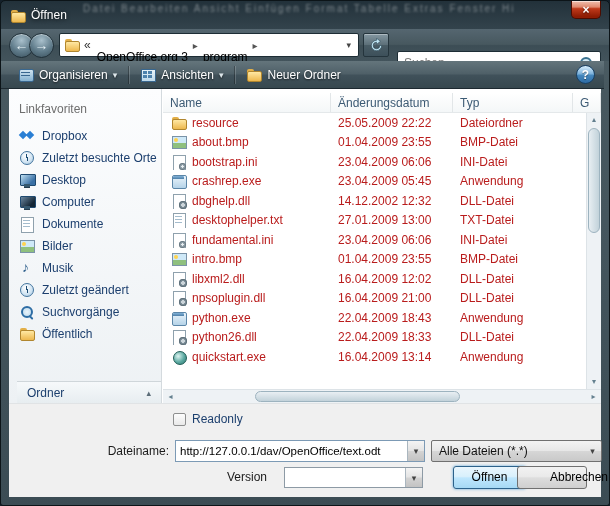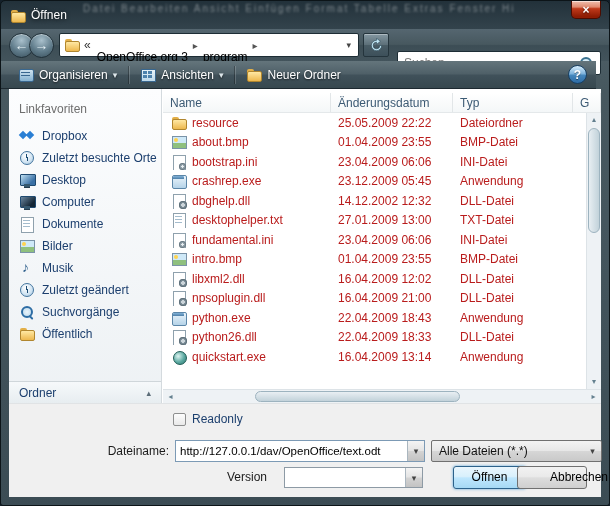--- a/index.html
+++ b/index.html
@@ -45,21 +45,21 @@
     border-radius: 2px; display: flex; align-items: center; padding: 0 6px; margin-top: 36px; }
   .searchbox input { flex: 1; border: none; outline: none; font: 12px "Liberation Sans","DejaVu Sans",sans-serif; color: #333; background: transparent; }
   .searchbox input::placeholder { color: #7a7a7a; opacity: 1; }
   .mag { width: 15px; height: 15px; position: relative; flex: none; cursor: pointer; }
   .mag::before { content: ""; position: absolute; left: 1px; top: 1px; width: 8px; height: 8px;
     border: 2px solid #39718f; border-radius: 50%; background: radial-gradient(#f2fbff, #bcdcec); }
   .mag::after { content: ""; position: absolute; left: 10px; top: 10px; width: 5px; height: 2px;
     background: #39718f; transform: rotate(45deg); transform-origin: 0 0; border-radius: 1px; }
 
   
-  .toolbar { position: absolute; top: 60px; left: 0; right: 13px; height: 28px;
+  .toolbar { position: absolute; top: 60px; left: 0; right: 5px; height: 28px;
     display: flex; align-items: center; padding: 0 9px; border-bottom: 1px solid #1d2930;
     background: linear-gradient(180deg, #64757c 0%, #4f6068 47%, #40515a 53%, #37484f 100%); }
   .tb-btn { display: flex; align-items: center; gap: 5px; padding: 3px 8px; border-radius: 3px;
     color: #fff; text-shadow: 0 1px 2px rgba(0,0,0,.65); cursor: pointer; }
   .tb-caret { font-size: 9px; color: #dce6ea; }
   .tb-sep { width: 1px; height: 18px; background: rgba(0,0,0,.28); box-shadow: 1px 0 rgba(255,255,255,.18); margin: 0 3px; }
   .help-btn { margin-left: auto; width: 19px; height: 19px; border-radius: 50%; border: 1px solid #173f63;
     background: linear-gradient(180deg, #d9eefb 0%, #7fb4dd 45%, #4587bd 55%, #2d6ba4 100%);
     color: #fff; font-weight: bold; font-size: 12px; display: flex; align-items: center; justify-content: center;
     cursor: pointer; text-shadow: 0 1px 1px rgba(0,0,0,.45); }
@@ -67,21 +67,21 @@
   
   .content { position: absolute; top: 88px; left: 8px; right: 8px; bottom: 8px; background: #f0f0f0; }
   .main { position: absolute; top: 0; left: 0; right: 0; height: 314px; background: #fff; }
 
   
   .sidebar { position: absolute; top: 0; left: 0; bottom: 0; width: 153px;
     background: linear-gradient(180deg, #fcfdfe, #edf1f4); border-right: 1px solid #d4dade; }
   .sb-header { color: #6e6e6e; padding: 13px 0 9px 10px; }
   .sb-item { display: flex; align-items: center; gap: 7px; height: 22px; padding-left: 10px;
     color: #1c3f6e; cursor: pointer; white-space: nowrap; }
-  .sb-folders { position: absolute; left: 0; right: 0; bottom: 0; height: 22px; border-top: 1px solid #cfd6da;
+  .sb-folders { position: absolute; left: 8px; right: 0; bottom: 0; height: 22px; border-top: 1px solid #cfd6da;
     display: flex; align-items: center; padding: 0 10px; color: #1c3f6e; cursor: pointer;
     background: linear-gradient(180deg, #f6f9fb, #e7edf0); }
   .sb-folders .chev { margin-left: auto; color: #5c6d78; font-size: 9px; }
 
   
   .filelist { position: absolute; left: 154px; top: 4px; right: 0; bottom: 0; background: #fff; }
   .lheader { display: grid; grid-template-columns: 168px 122px 120px 1fr; height: 20px;
     background: linear-gradient(180deg, #ffffff, #f4f7f8); border-bottom: 1px solid #e4e8ea; text-align: right; }
   .hcell { display: flex; align-items: center; padding-left: 7px; color: #3c5a74;
     border-right: 1px solid #e2e6e8; cursor: pointer; white-space: nowrap; overflow: hidden; }
@@ -353,21 +353,21 @@
               </div>
             <div class="cell">23.04.2009 06:06</div>
             <div class="cell">INI-Datei</div>
             <div class="cell"></div>
           </div>
           <div class="frow">
             <div class="cell name">
                 <span class="icon16 ic-exe"></span>
                 <span>crashrep.exe</span>
               </div>
-            <div class="cell">23.12.2009 05:45</div>
+            <div class="cell">23.04.2009 05:45</div>
             <div class="cell">Anwendung</div>
             <div class="cell"></div>
           </div>
           <div class="frow">
             <div class="cell name">
                 <span class="icon16 ic-dll"></span>
                 <span>dbghelp.dll</span>
               </div>
             <div class="cell">14.12.2002 12:32</div>
             <div class="cell">DLL-Datei</div>

